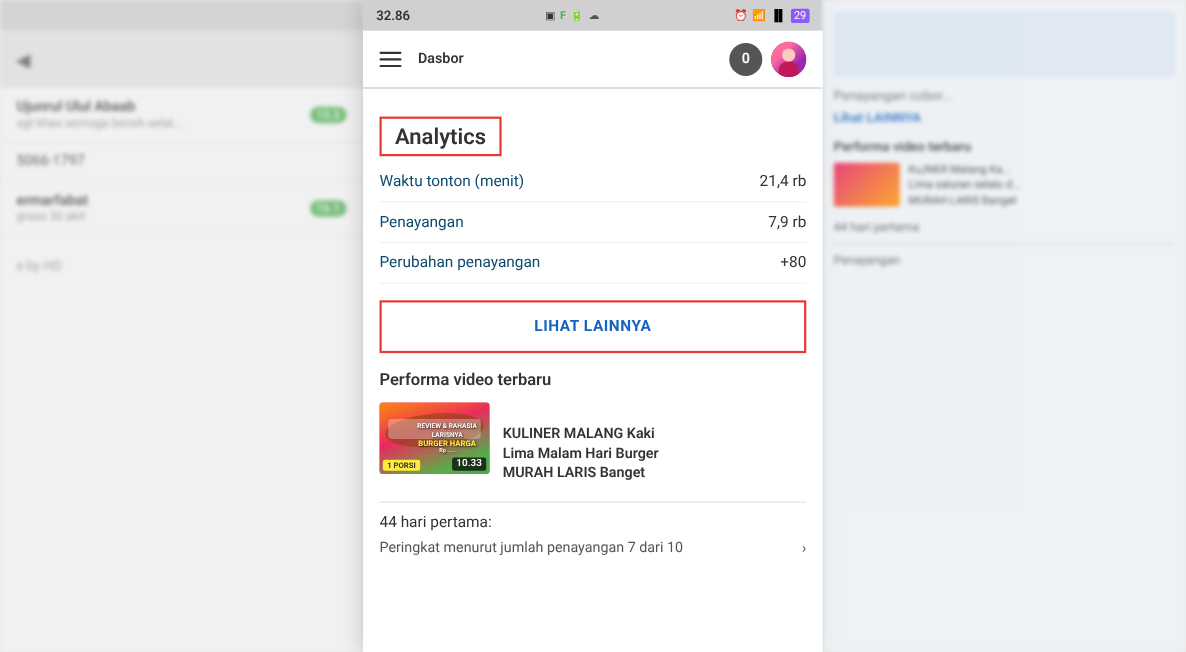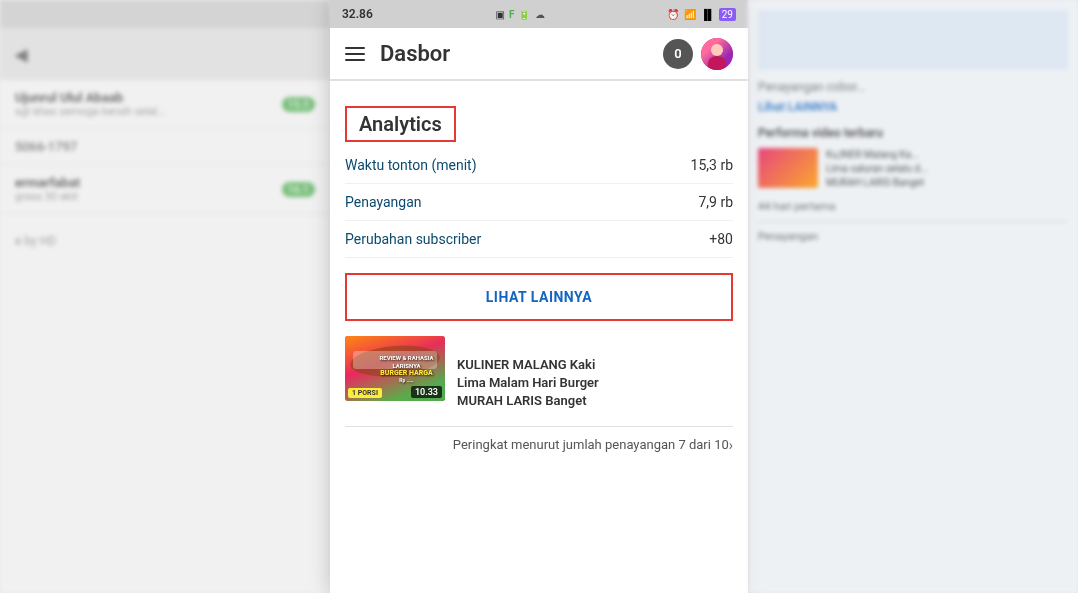--- a/index.html
+++ b/index.html
@@ -111,21 +111,21 @@
     }
 
     .hamburger-line {
       width: 20px;
       height: 2px;
       background: #333;
       border-radius: 1px;
     }
 
     .header-title {
-      font-size: 22px;
+      font-size: 13px;
       font-weight: 600;
       color: #333;
     }
 
     .header-right {
       display: flex;
       align-items: center;
       gap: 8px;
     }
 
@@ -328,21 +328,21 @@
 
     .days-label {
       font-size: 14px;
       color: #333;
       margin-bottom: 8px;
     }
 
     .rank-row {
       display: flex;
       align-items: center;
-      justify-content: flex-end;
+      justify-content: space-between;
       font-size: 13px;
       color: #555;
     }
 
     .rank-chevron {
       color: #666;
       font-size: 14px;
     }
 
     
@@ -488,39 +488,40 @@
     
     
     <div class="analytics-header">
       <span class="analytics-title">Analytics</span>
     </div>
 
 
     
     <div class="stats-row">
       <span class="stats-label">Waktu tonton (menit)</span>
-      <span class="stats-value">15,3 rb</span>
+      <span class="stats-value">21,4 rb</span>
     </div>
 
     <div class="stats-row">
       <span class="stats-label">Penayangan</span>
       <span class="stats-value">7,9 rb</span>
     </div>
 
     <div class="stats-row">
-      <span class="stats-label">Perubahan subscriber</span>
+      <span class="stats-label">Perubahan penayangan</span>
       <span class="stats-value">+80</span>
     </div>
 
     
     <div class="lihat-lainnya-box">
       <span class="lihat-lainnya-text">LIHAT LAINNYA</span>
     </div>
 
     
+    <div class="performa-title">Performa video terbaru</div>
 
     <div class="video-row">
       <div class="video-thumbnail">
         <div class="thumbnail-bg"></div>
 
         <div style="position:absolute; inset:0; background: linear-gradient(160deg, #ff9800 0%, #e91e63 40%, #4caf50 80%); opacity:0.85; border-radius:3px;"></div>
 
         <div style="position:absolute; top:10px; left:5px; right:5px; height:30px; background:rgba(139,69,19,0.6); border-radius:50%; transform:rotate(-5deg);"></div>
         <div style="position:absolute; top:15px; left:8px; right:8px; height:18px; background:rgba(255,255,255,0.3); border-radius:3px;"></div>
 
@@ -541,20 +542,23 @@
           <br>
           <span>Lima Malam Hari Burger</span>
           <br>
           <span>MURAH LARIS Banget</span>
         </div>
       </div>
     </div>
 
     <div class="video-divider"></div>
 
+    <div class="days-label">
+      <span>44 hari pertama:</span>
+    </div>
 
     <div class="rank-row">
       <span>Peringkat menurut jumlah penayangan 7 dari 10</span>
       <span class="rank-chevron">›</span>
     </div>
 
   </div>
 </div>
 
 <div class="right-sidebar">

